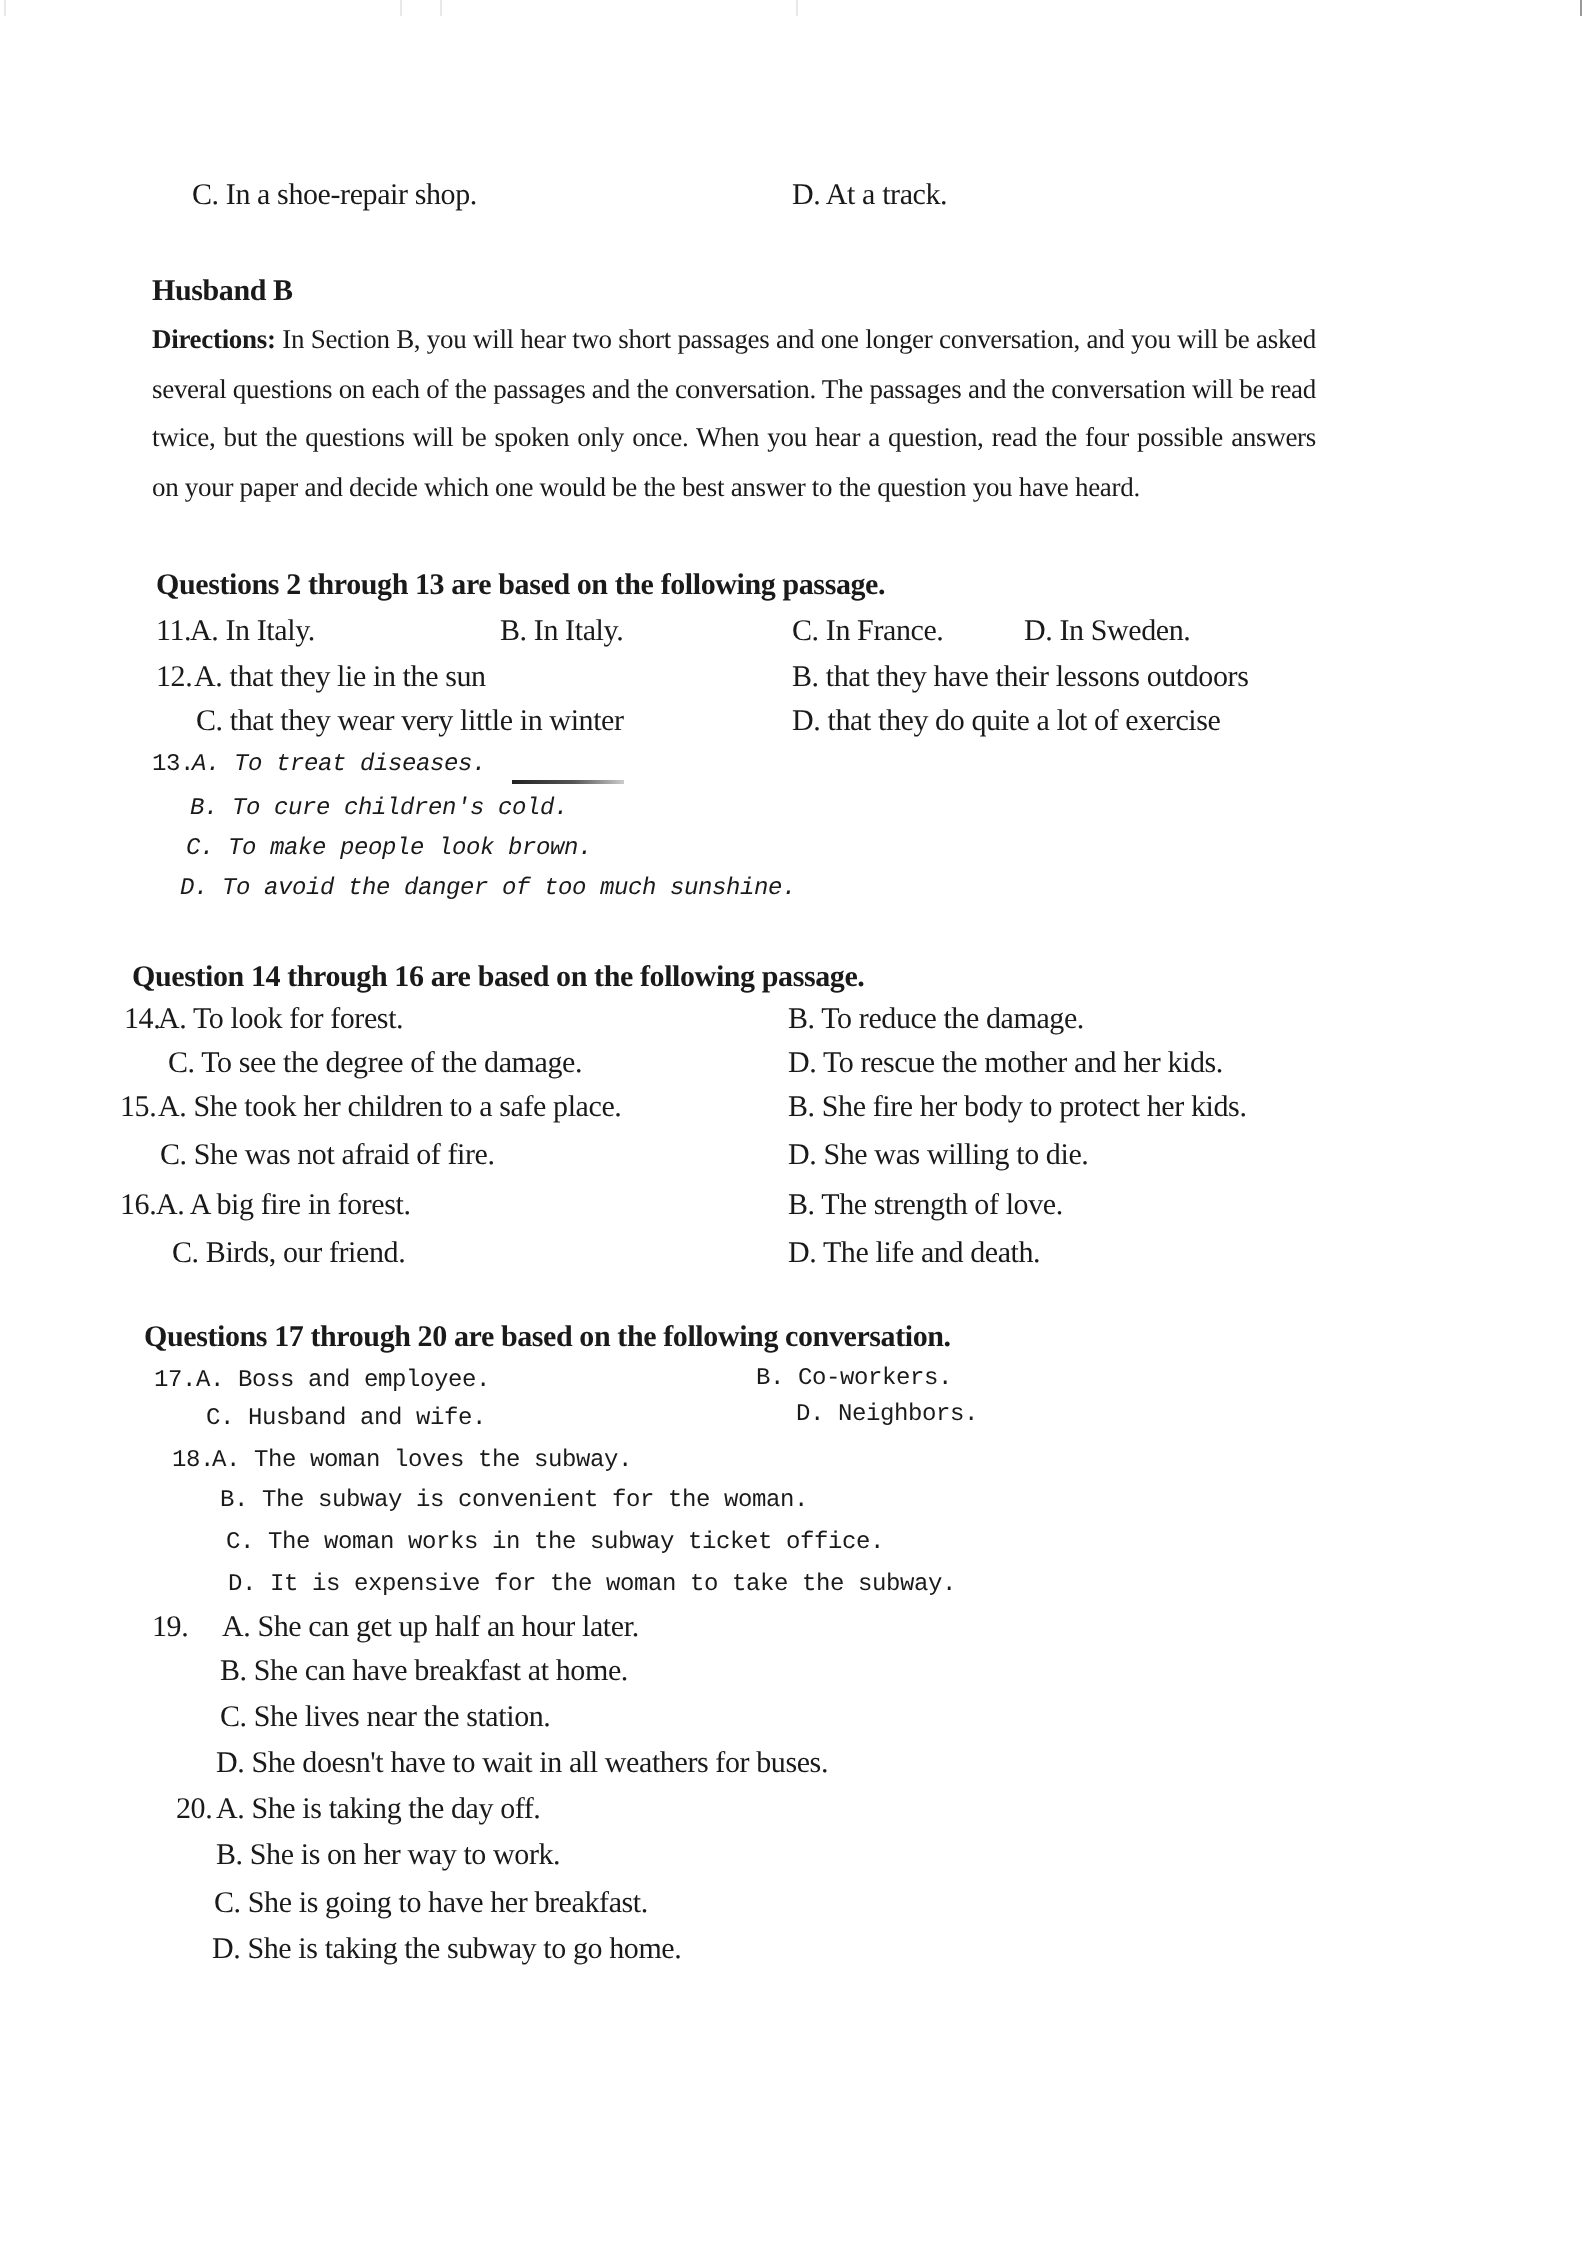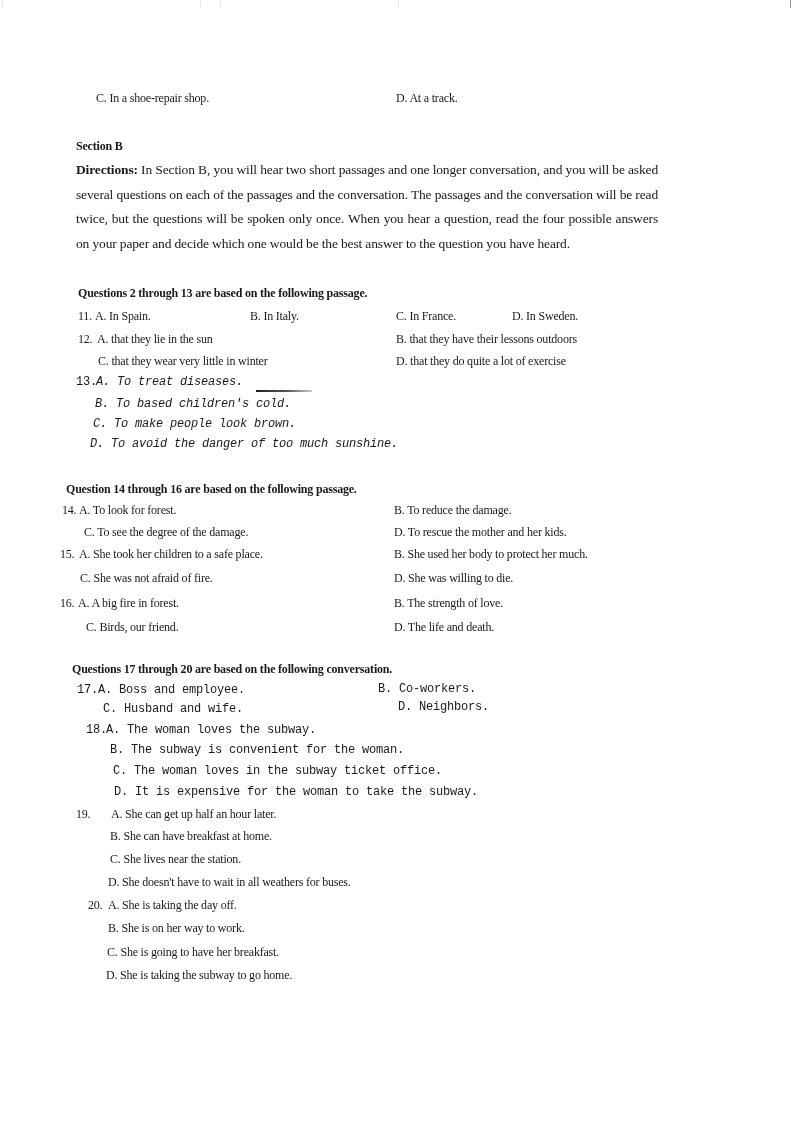--- a/index.html
+++ b/index.html
@@ -1,18 +1,18 @@
 <!DOCTYPE html>
 <html><head>
 <meta charset="utf-8">
 <style>
   html, body { margin: 0; padding: 0; background: #ffffff; }
   body { width: 794px; height: 1124px; position: relative; overflow: hidden;
          font-family: "Liberation Serif", "DejaVu Serif", serif; color: #1a1a1a; }
-  .t { position: absolute; white-space: nowrap; font-size: 12px; line-height: 16px;
+  .t { position: absolute; white-space: nowrap; font-size: 15px; line-height: 16px;
        letter-spacing: -0.2px; }
   .b { font-weight: bold; }
   .i { font-style: italic; }
   .sans { font-family: Liberation Mono, monospace; font-size: 12px; }
   .dir { position: absolute; left: 76px; width: 582px; font-size: 13.5px; line-height: 24.5px;
          text-align: justify; top: 158px; letter-spacing: -0.15px; }
   .dir .lbl { font-weight: bold; }
   .scanline { position: absolute; top: 0; height: 8px; width: 1px; background: #e8e8e8; }
   .stray { position: absolute; left: 256px; top: 390px; width: 56px; height: 2px;
            background: linear-gradient(to right, #222 0%, #555 55%, #ccc 100%); }
@@ -22,78 +22,78 @@
 
 <div class="scanline" style="left:2px"></div>
 <div class="scanline" style="left:200px"></div>
 <div class="scanline" style="left:220px"></div>
 <div class="scanline" style="left:398px"></div>
 <div class="scanline" style="left:790px;background:#999"></div>
 
 <div class="t" style="left:96px;top:90px">C. In a shoe-repair shop.</div>
 <div class="t" style="left:396px;top:90px">D. At a track.</div>
 
-<div class="t b" style="left:76px;top:138px">Section B</div>
+<div class="t b" style="left:76px;top:138px">Husband B</div>
 <div class="dir">
   <span class="lbl">Directions:</span><span> In Section B, you will hear two short passages and one longer conversation, and you will be asked several questions on each of the passages and the conversation. The passages and the conversation will be read twice, but the questions will be spoken only once. When you hear a question, read the four possible answers on your paper and decide which one would be the best answer to the question you have heard.</span>
 </div>
 
 <div class="t b" style="left:78px;top:285px">Questions 2 through 13 are based on the following passage.</div>
 
 <div class="t" style="left:78px;top:308px">11.</div>
-<div class="t" style="left:95px;top:308px">A. In Spain.</div>
+<div class="t" style="left:95px;top:308px">A. In Italy.</div>
 <div class="t" style="left:250px;top:308px">B. In Italy.</div>
 <div class="t" style="left:396px;top:308px">C. In France.</div>
 <div class="t" style="left:512px;top:308px">D. In Sweden.</div>
 
 <div class="t" style="left:78px;top:331px">12.</div>
 <div class="t" style="left:97px;top:331px">A. that they lie in the sun</div>
 <div class="t" style="left:396px;top:331px">B. that they have their lessons outdoors</div>
 <div class="t" style="left:98px;top:353px">C. that they wear very little in winter</div>
 <div class="t" style="left:396px;top:353px">D. that they do quite a lot of exercise</div>
 
 <div class="t sans" style="left:76px;top:374px">13.</div>
 <div class="t sans i" style="left:96px;top:374px">A. To treat diseases.</div>
 <div class="stray"></div>
-<div class="t sans i" style="left:95px;top:396px">B. To based children's cold.</div>
+<div class="t sans i" style="left:95px;top:396px">B. To cure children's cold.</div>
 <div class="t sans i" style="left:93px;top:416px">C. To make people look brown.</div>
 <div class="t sans i" style="left:90px;top:436px">D. To avoid the danger of too much sunshine.</div>
 
 <div class="t b" style="left:66px;top:481px">Question 14 through 16 are based on the following passage.</div>
 
 <div class="t" style="left:62px;top:502px">14.</div>
 <div class="t" style="left:79px;top:502px">A. To look for forest.</div>
 <div class="t" style="left:394px;top:502px">B. To reduce the damage.</div>
 <div class="t" style="left:84px;top:524px">C. To see the degree of the damage.</div>
 <div class="t" style="left:394px;top:524px">D. To rescue the mother and her kids.</div>
 
 <div class="t" style="left:60px;top:546px">15.</div>
 <div class="t" style="left:79px;top:546px">A. She took her children to a safe place.</div>
-<div class="t" style="left:394px;top:546px">B. She used her body to protect her much.</div>
+<div class="t" style="left:394px;top:546px">B. She fire her body to protect her kids.</div>
 <div class="t" style="left:80px;top:570px">C. She was not afraid of fire.</div>
 <div class="t" style="left:394px;top:570px">D. She was willing to die.</div>
 
 <div class="t" style="left:60px;top:595px">16.</div>
 <div class="t" style="left:78px;top:595px">A. A big fire in forest.</div>
 <div class="t" style="left:394px;top:595px">B. The strength of love.</div>
 <div class="t" style="left:86px;top:619px">C. Birds, our friend.</div>
 <div class="t" style="left:394px;top:619px">D. The life and death.</div>
 
 <div class="t b" style="left:72px;top:661px">Questions 17 through 20 are based on the following conversation.</div>
 
 <div class="t sans" style="left:77px;top:682px">17.</div>
 <div class="t sans" style="left:98px;top:682px">A. Boss and employee.</div>
 <div class="t sans" style="left:378px;top:681px">B. Co-workers.</div>
 <div class="t sans" style="left:103px;top:701px">C. Husband and wife.</div>
 <div class="t sans" style="left:398px;top:699px">D. Neighbors.</div>
 
 <div class="t sans" style="left:86px;top:722px">18.</div>
 <div class="t sans" style="left:106px;top:722px">A. The woman loves the subway.</div>
 <div class="t sans" style="left:110px;top:742px">B. The subway is convenient for the woman.</div>
-<div class="t sans" style="left:113px;top:763px">C. The woman loves in the subway ticket office.</div>
+<div class="t sans" style="left:113px;top:763px">C. The woman works in the subway ticket office.</div>
 <div class="t sans" style="left:114px;top:784px">D. It is expensive for the woman to take the subway.</div>
 
 <div class="t" style="left:76px;top:806px">19.</div>
 <div class="t" style="left:111px;top:806px">A. She can get up half an hour later.</div>
 <div class="t" style="left:110px;top:828px">B. She can have breakfast at home.</div>
 <div class="t" style="left:110px;top:851px">C. She lives near the station.</div>
 <div class="t" style="left:108px;top:874px">D. She doesn't have to wait in all weathers for buses.</div>
 
 <div class="t" style="left:88px;top:897px">20.</div>
 <div class="t" style="left:108px;top:897px">A. She is taking the day off.</div>

